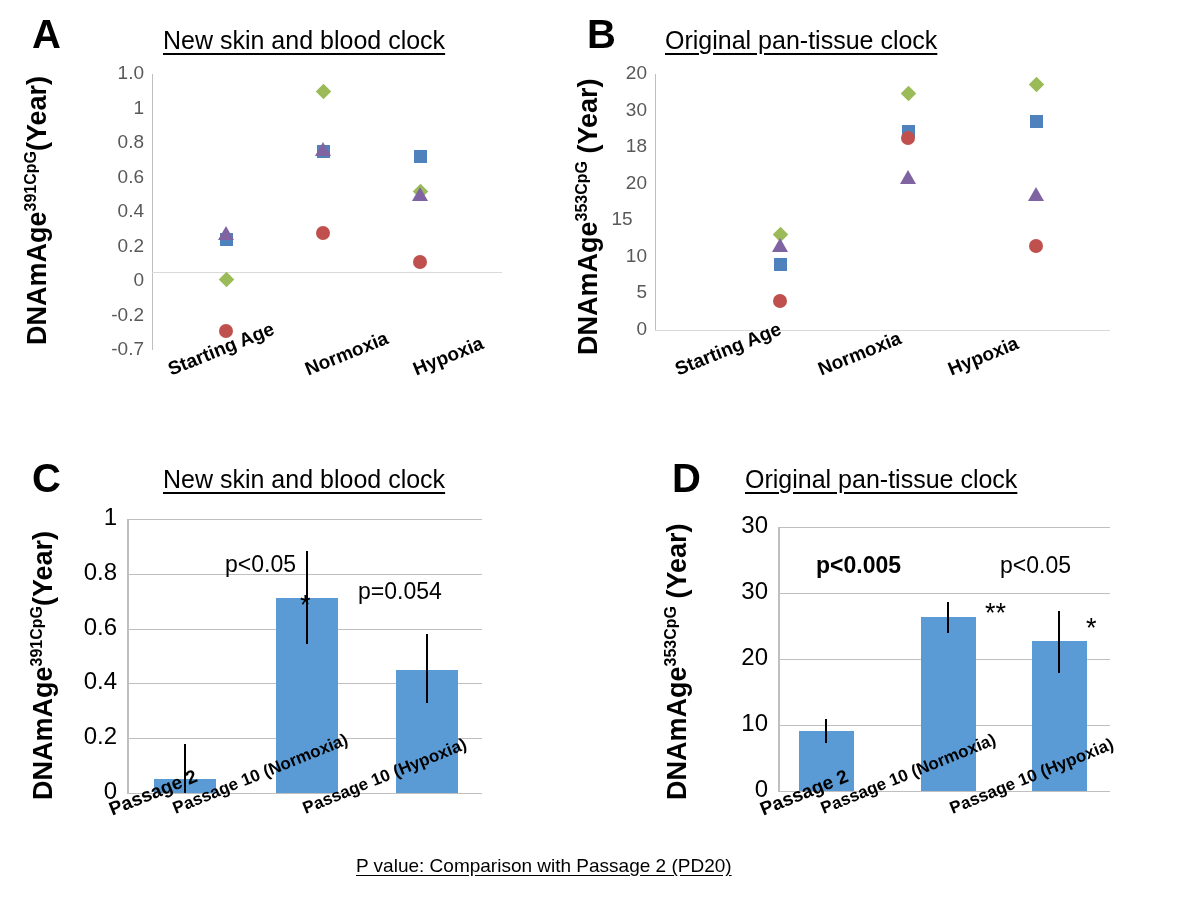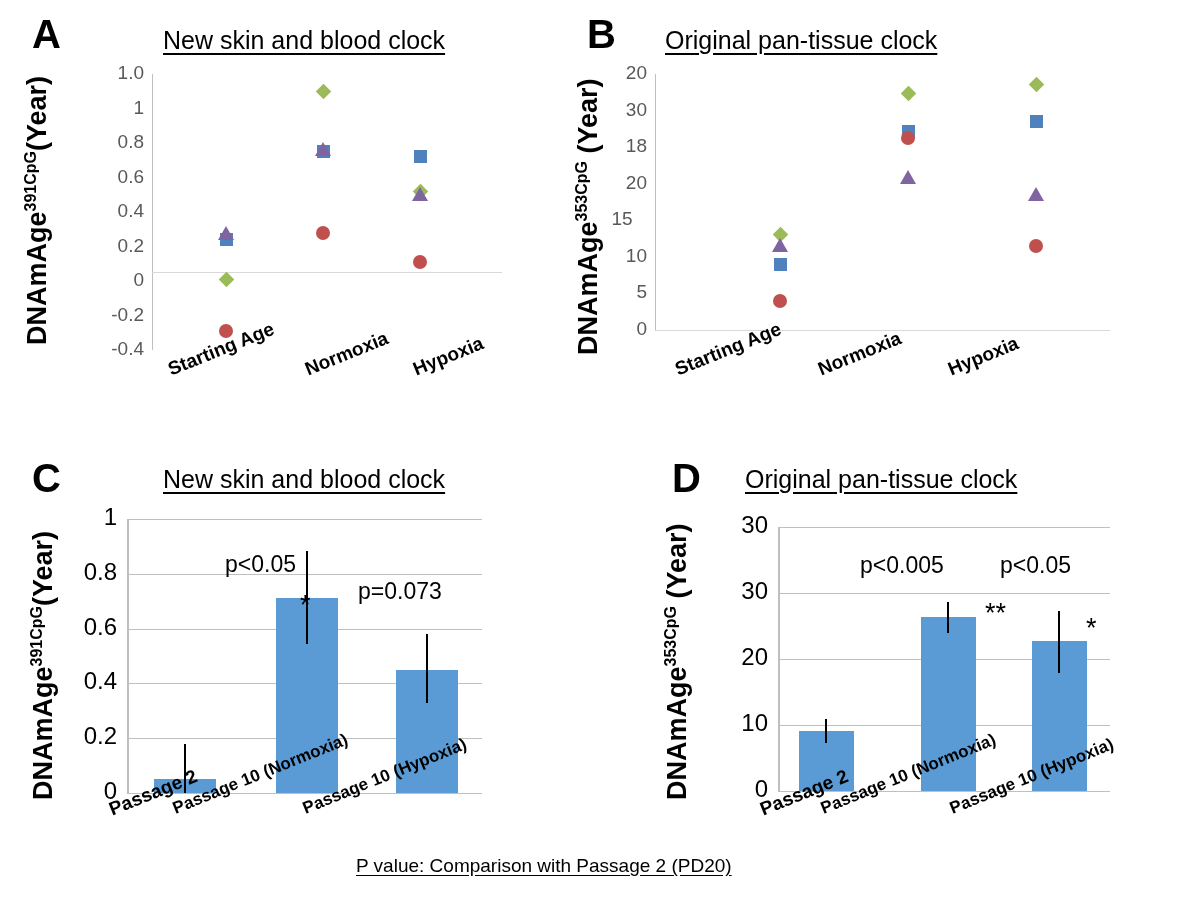--- a/index.html
+++ b/index.html
@@ -54,21 +54,21 @@
     </div>
   <div id="yticksA">
       <div class="ytick" style="left: 94px; top: 62px; width: 50px; text-align: right;">1.0</div>
       <div class="ytick" style="left: 94px; top: 96.5px; width: 50px; text-align: right;">1</div>
       <div class="ytick" style="left: 94px; top: 131px; width: 50px; text-align: right;">0.8</div>
       <div class="ytick" style="left: 94px; top: 165.5px; width: 50px; text-align: right;">0.6</div>
       <div class="ytick" style="left: 94px; top: 200px; width: 50px; text-align: right;">0.4</div>
       <div class="ytick" style="left: 94px; top: 234.5px; width: 50px; text-align: right;">0.2</div>
       <div class="ytick" style="left: 94px; top: 269px; width: 50px; text-align: right;">0</div>
       <div class="ytick" style="left: 94px; top: 303.5px; width: 50px; ">-0.2</div>
-      <div class="ytick" style="left: 94px; top: 338px; width: 50px; text-align: right;">-0.4</div>
+      <div class="ytick" style="left: 94px; top: 338px; width: 50px; text-align: right;">-0.7</div>
     </div>
   <div id="xticksA">
       <div class="xtick" style="left: 165px; top: 360px;">Starting Age</div>
       <div class="xtick" style="left: 302px; top: 360px;">Normoxia</div>
       <div class="xtick" style="left: 410px; top: 360px;">Hypoxia</div>
     </div>
 </div>
 
 <div class="panel">
   <div class="panel-letter" style="left:587px;top:14px;">B</div>
@@ -136,21 +136,21 @@
       <div class="ytick dark" style="left: 65px; top: 722.2px; width: 52px; text-align: right;">0.2</div>
       <div class="ytick dark" style="left: 65px; top: 777px; width: 52px; text-align: right;">0</div>
     </div>
   <div id="xticksC">
       <div class="xtick" style="left: 106px; top: 800px;">Passage 2</div>
       <div class="xtick small" style="left: 170px; top: 800px;">Passage 10 (Normoxia)</div>
       <div class="xtick small" style="left: 300px; top: 800px;">Passage 10 (Hypoxia)</div>
     </div>
   <div id="annC">
       <div class="pval" style="left: 225px; top: 551px;">p&lt;0.05</div>
-      <div class="pval" style="left: 358px; top: 578px;">p=0.073</div>
+      <div class="pval" style="left: 358px; top: 578px;">p=0.054</div>
       <div class="star" style="left: 300px; top: 590px;">*</div>
     </div>
 </div>
 
 <div class="panel">
   <div class="panel-letter" style="left:672px;top:458px;">D</div>
   <div class="panel-title" style="left:745px;top:465px;">Original pan-tissue clock</div>
   <div class="ylabel" style="left:662px;top:800px;"><span>DNAmAge</span><sup>353CpG</sup><span> (Year)</span></div>
 
   <div class="plot" id="plotD" style="left:778px;top:527px;width:332px;height:264px;">
@@ -173,20 +173,20 @@
       <div class="ytick dark" style="left: 716px; top: 643px; width: 52px; text-align: right;">20</div>
       <div class="ytick dark" style="left: 716px; top: 709px; width: 52px; text-align: right;">10</div>
       <div class="ytick dark" style="left: 716px; top: 775px; width: 52px; text-align: right;">0</div>
     </div>
   <div id="xticksD">
       <div class="xtick" style="left: 757px; top: 800px;">Passage 2</div>
       <div class="xtick small" style="left: 818px; top: 800px;">Passage 10 (Normoxia)</div>
       <div class="xtick small" style="left: 947px; top: 800px;">Passage 10 (Hypoxia)</div>
     </div>
   <div id="annD">
-      <div class="pval" style="left: 860px; top: 552px;">p&lt;0.005</div>
+      <div class="pval" style="left: 816px; top: 552px; font-weight: bold;">p&lt;0.005</div>
       <div class="pval" style="left: 1000px; top: 552px;">p&lt;0.05</div>
       <div class="star" style="left: 985px; top: 598px;">**</div>
       <div class="star" style="left: 1086px; top: 613px;">*</div>
     </div>
 </div>
 
 <div class="caption" style="left:356px;top:855px;">P value: Comparison with Passage 2 (PD20)</div>
 
 </body></html>

